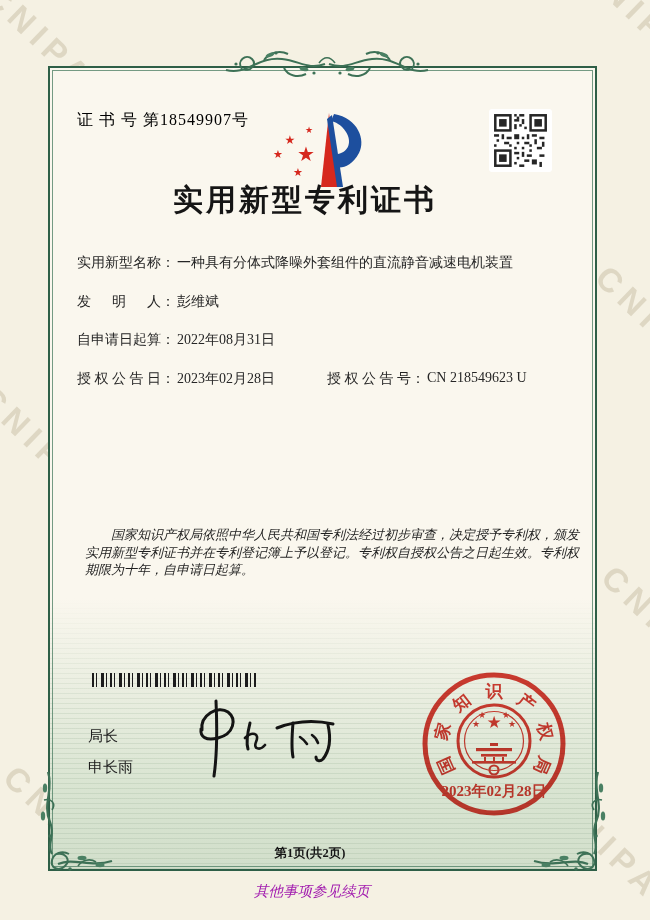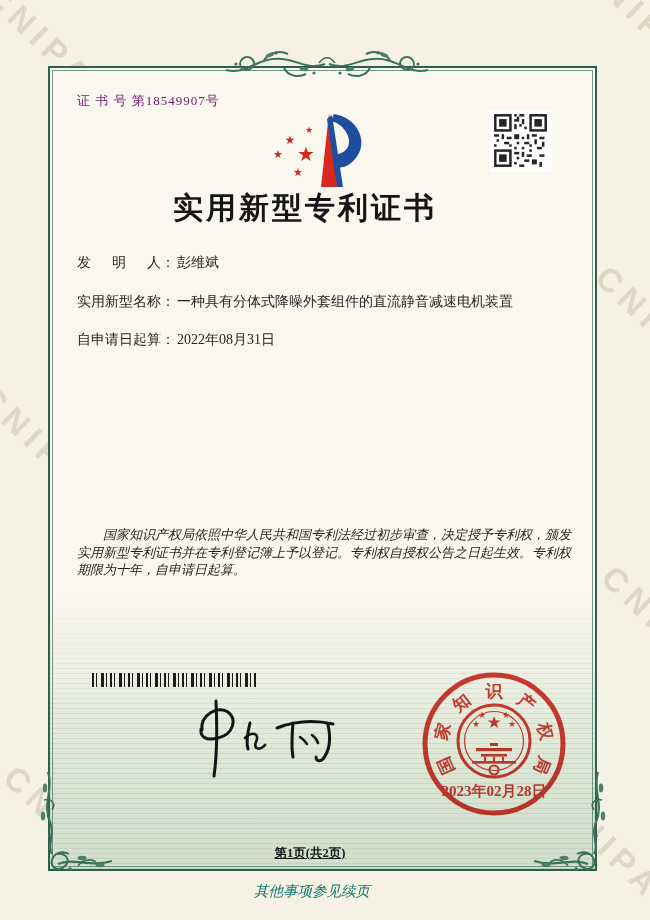--- a/index.html
+++ b/index.html
@@ -27,49 +27,49 @@
     position:absolute; inset:0;
     background:repeating-linear-gradient(to bottom, rgba(120,150,120,.16) 0 1px, rgba(0,0,0,0) 1px 5px);
     -webkit-mask-image:linear-gradient(to bottom, transparent 0%, #000 45%);
     mask-image:linear-gradient(to bottom, transparent 0%, #000 45%);
   }
   
   .frame{position:absolute; left:48px; top:66px; width:549px; height:805px; border:2.5px solid #2e5f47; box-sizing:border-box; z-index:4;}
   .frame-inner{position:absolute; inset:2px; border:1px solid rgba(82,130,104,.8);}
   .orn{position:absolute; z-index:5;}
   
-  .cert-no{position:absolute; left:77px; top:92px; font-size:13px; letter-spacing:1px; color:#701a75; z-index:6;}
+  .cert-no{position:absolute; left:77px; top:110px; font-size:16px; letter-spacing:1px; color:#000000; z-index:6;}
   .title{
-    position:absolute; left:55px; top:188px; width:500px; text-align:center;
+    position:absolute; left:55px; top:180px; width:500px; text-align:center;
     font-size:30px; font-weight:700; letter-spacing:3px; color:#151515; z-index:6;
   }
   .fields{position:absolute; left:77px; top:254px; width:505px; z-index:6;}
   .frow{height:24px; margin-bottom:14.6px; font-size:14px; color:#262626; white-space:nowrap;}
   .flabel{display:inline-block; width:84px; text-align:justify; text-align-last:justify; vertical-align:top;}
   .fcolon{display:inline-block; width:16px; vertical-align:top;}
   .fvalue{display:inline-block; vertical-align:top;}
   .fvalue.fixed{width:150px;}
   .paras{position:absolute; left:77px; top:526px; width:502px; z-index:6;
     font-size:13px; line-height:17.6px; font-style:italic; color:#1f1f1f;}
-  .paras p{margin:0 0 5px 0; text-indent:2em;}
+  .paras p{margin:0 0 5px 8px; text-indent:2em;}
   .barcode{
     position:absolute; left:92px; top:673px; width:166px; height:14px; z-index:6;
     background-image:repeating-linear-gradient(90deg,
       #1c1c1c 0 2px, transparent 2px 4px,
       #1c1c1c 4px 5px, transparent 5px 9px,
       #1c1c1c 9px 12px, transparent 12px 14px,
       #1c1c1c 14px 15px, transparent 15px 18px);
   }
   .officer{position:absolute; left:88px; top:727px; z-index:6;
     font-family:"Liberation Sans","DejaVu Sans",sans-serif; font-size:15px; color:#1c1c1c;}
   .officer div{margin-bottom:12px;}
   .sig{position:absolute; left:190px; top:693px; z-index:6;}
   .seal{position:absolute; left:414px; top:664px; z-index:7; opacity:.9; mix-blend-mode:multiply;}
-  .pageno{position:absolute; left:40px; top:845px; width:540px; text-align:center; font-size:12.5px; font-weight:600; color:#161616; z-index:6;text-decoration:underline;}
-  .note{position:absolute; left:40px; top:882px; width:544px; text-align:center; font-size:14.5px; font-style:italic; color:#0f766e; z-index:6;}
+  .pageno{position:absolute; left:40px; top:845px; width:540px; text-align:center; font-size:12.5px; font-weight:600; color:#161616; z-index:6;}
+  .note{position:absolute; left:40px; top:882px; width:544px; text-align:center; font-size:14.5px; font-style:italic; color:#a21caf; z-index:6;}
   .logo{position:absolute; left:262px; top:106px; z-index:6;}
   .qr{position:absolute; left:489px; top:109px; z-index:6;}
 </style>
 </head>
 <body>
 
 <div class="page">
 
   <div class="wm" style="left:-28px;top:18px;">CNIPA</div>
   <div class="wm" style="left:385px;top:130px;">CNIPA</div>
@@ -216,36 +216,43 @@
       <rect x="12" y="22" width="2" height="1"></rect>
         <rect x="20" y="21" width="1" height="2"></rect>
         <rect x="16" y="16" width="1" height="1"></rect>
     </g>
   </svg>
 
   <div class="title">实用新型专利证书</div>
 
   <div class="fields">
     <div class="frow">
+      <span class="flabel">实用新型名称</span><span class="fcolon">：</span><span class="fvalue">一种具有分体式降噪外套组件的直流静音减速电机装置</span>
+    </div>
+    <div class="frow">
       <span class="flabel">发明人</span><span class="fcolon">：</span><span class="fvalue">彭维斌</span>
-    </div>
-    <div class="frow">
-      <span class="flabel">实用新型名称</span><span class="fcolon">：</span><span class="fvalue">一种具有分体式降噪外套组件的直流静音减速电机装置</span>
     </div>
     <div class="frow">
       <span class="flabel">自申请日起算</span><span class="fcolon">：</span><span class="fvalue">2022年08月31日</span>
+    </div>
+    <div class="frow">
+      <span class="flabel">授权公告日</span><span class="fcolon">：</span><span class="fvalue fixed">2023年02月28日</span><span class="flabel">授权公告号</span><span class="fcolon">：</span><span class="fvalue">CN 218549623 U</span>
     </div>
   </div>
 
   <div class="paras">
     <p>国家知识产权局依照中华人民共和国专利法经过初步审查，决定授予专利权，颁发实用新型专利证书并在专利登记簿上予以登记。专利权自授权公告之日起生效。专利权期限为十年，自申请日起算。</p>
   </div>
 
   <div class="barcode"></div>
 
+  <div class="officer">
+    <div>局长</div>
+    <div>申长雨</div>
+  </div>
 
   <svg class="sig" width="150" height="95" viewBox="0 0 150 95">
     <g stroke="#141414" stroke-width="3" fill="none" stroke-linecap="round">
       <path d="M12,37 C10,22 28,12 38,19 C47,26 44,41 28,45 C16,48 10,44 11,36"></path>
       <path d="M26,8 C27,30 28,55 24,83"></path>
       <path d="M60,30 C57,42 56,50 58,56"></path>
       <path d="M55,45 C62,38 70,40 66,49 C63,56 70,58 75,52" stroke-width="2.6"></path>
       <path d="M87,35 C105,28 125,27 143,31"></path>
       <path d="M103,30 C102,42 101,54 103,64"></path>
       <path d="M138,32 C141,45 140,57 133,66 C130,69 126,68 126,64"></path>

